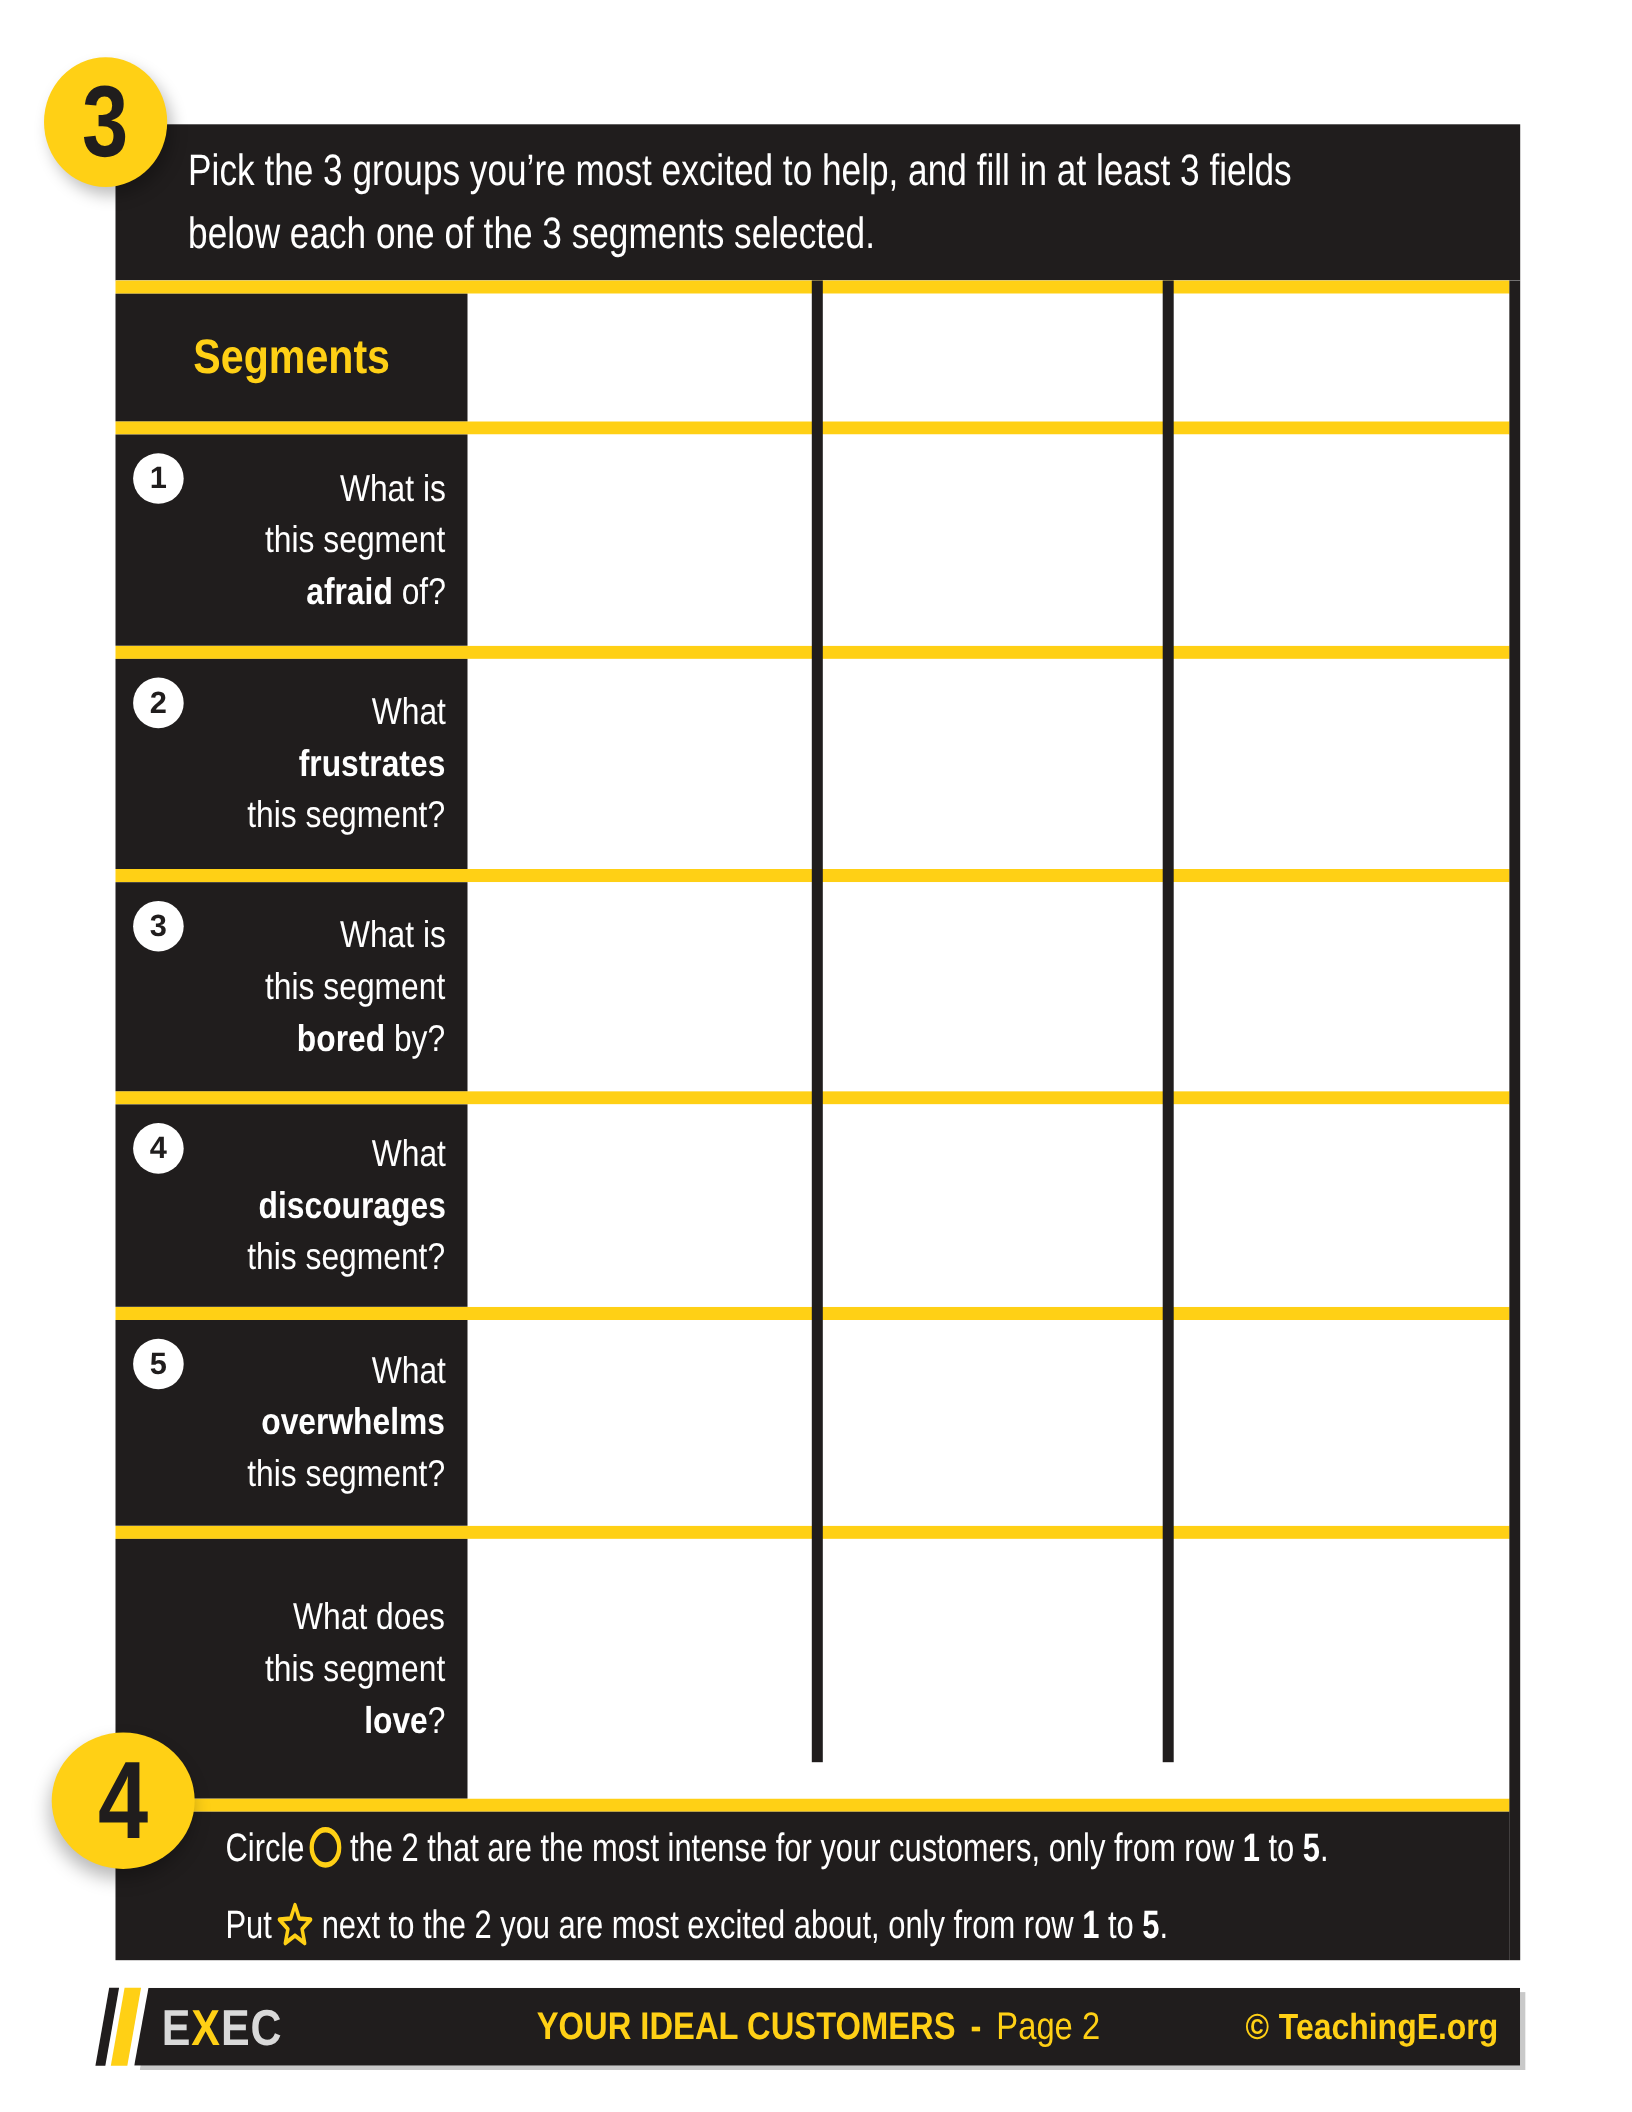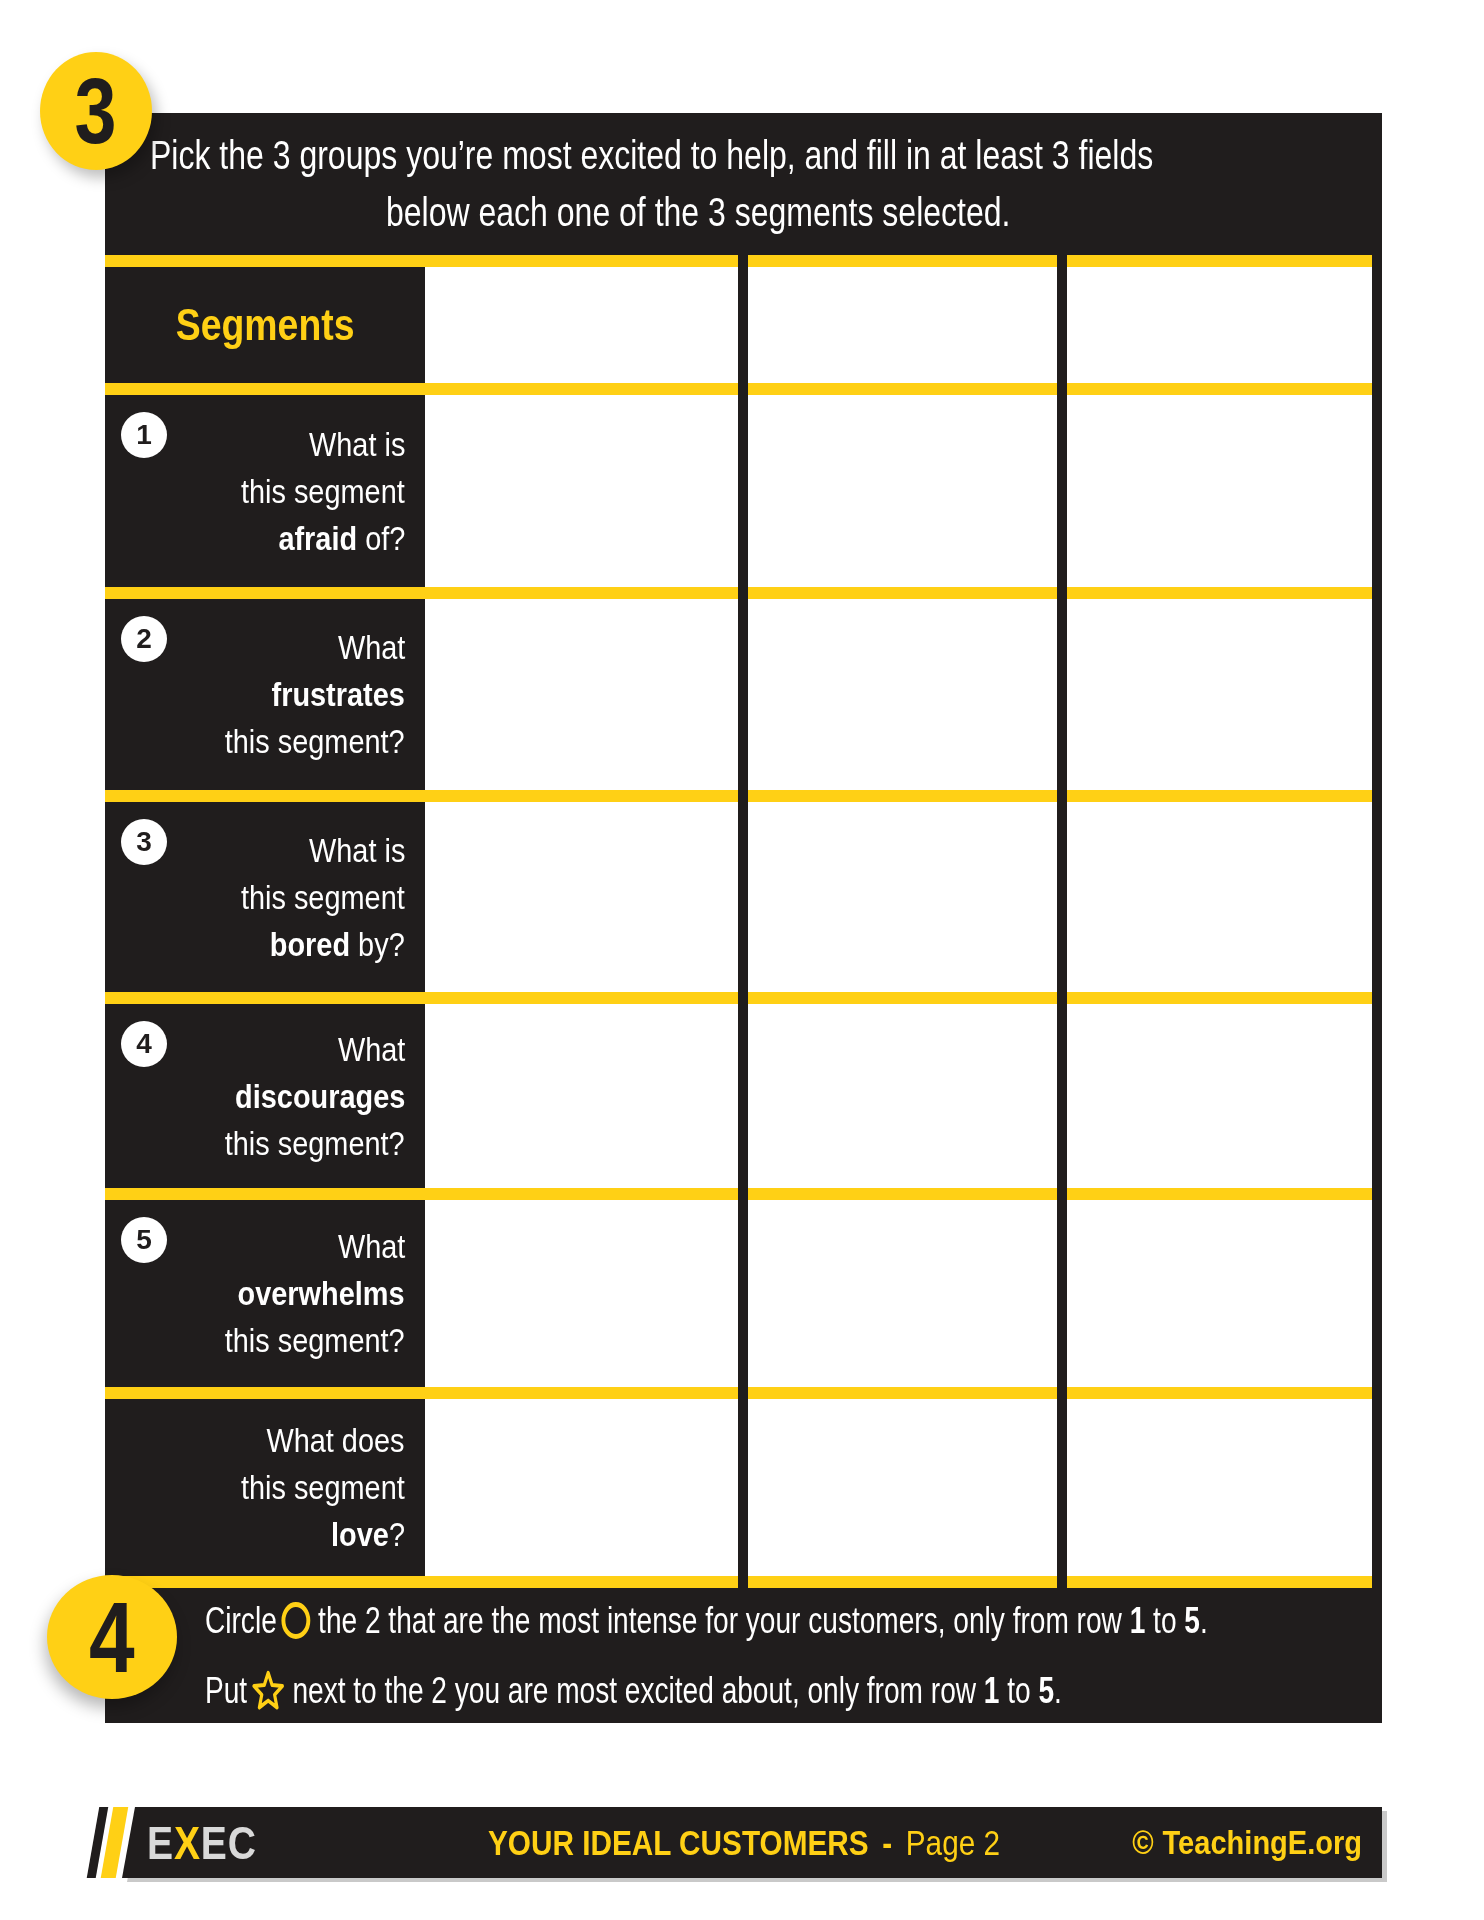--- a/index.html
+++ b/index.html
@@ -26,34 +26,34 @@
   .big-digit{
     font-weight:bold;color:var(--dark);transform:scaleX(.82);line-height:1;
   }
   .step3-circle .big-digit{font-size:92px;}
   .step4-circle .big-digit{font-size:100px;}
 
   
   .header-bar{
     position:absolute;left:105px;top:113px;width:1277px;height:142px;
     background:var(--dark);box-sizing:border-box;padding-left:66px;
-    display:flex;flex-direction:column;justify-content:center;align-items:center;
+    display:flex;flex-direction:column;justify-content:center;
   }
   .header-line{color:#fff;font-size:40px;line-height:57px;}
 
   
   .table{
     position:absolute;left:105px;top:255px;width:1267px;
     background:#fff;border-right:10px solid var(--dark);
   }
   .yline{height:12px;background:var(--yellow);}
   .trow{display:flex;}
   .row-segments{height:116px;}
   .r1{height:192px;}.r2{height:191px;}.r3{height:190px;}
-  .r4{height:184px;}.r5{height:187px;}.r6{height:177px;justify-content:flex-end;}
+  .r4{height:184px;}.r5{height:187px;}.r6{height:236px;justify-content:flex-end;}
   .lbl-cell{flex:0 0 320px;width:320px;background:var(--dark);position:relative;}
   .fill-area{flex:1;background:#fff;}
   .seg-cell{display:flex;align-items:center;justify-content:center;}
   .seg-title{
     color:var(--yellow);font-size:44px;font-weight:bold;
     transform:scaleX(.85);white-space:nowrap;
   }
   .badge{
     position:absolute;left:16px;top:17px;width:46px;height:46px;border-radius:50%;
     background:#fff;color:var(--dark);font-weight:bold;font-size:28px;

